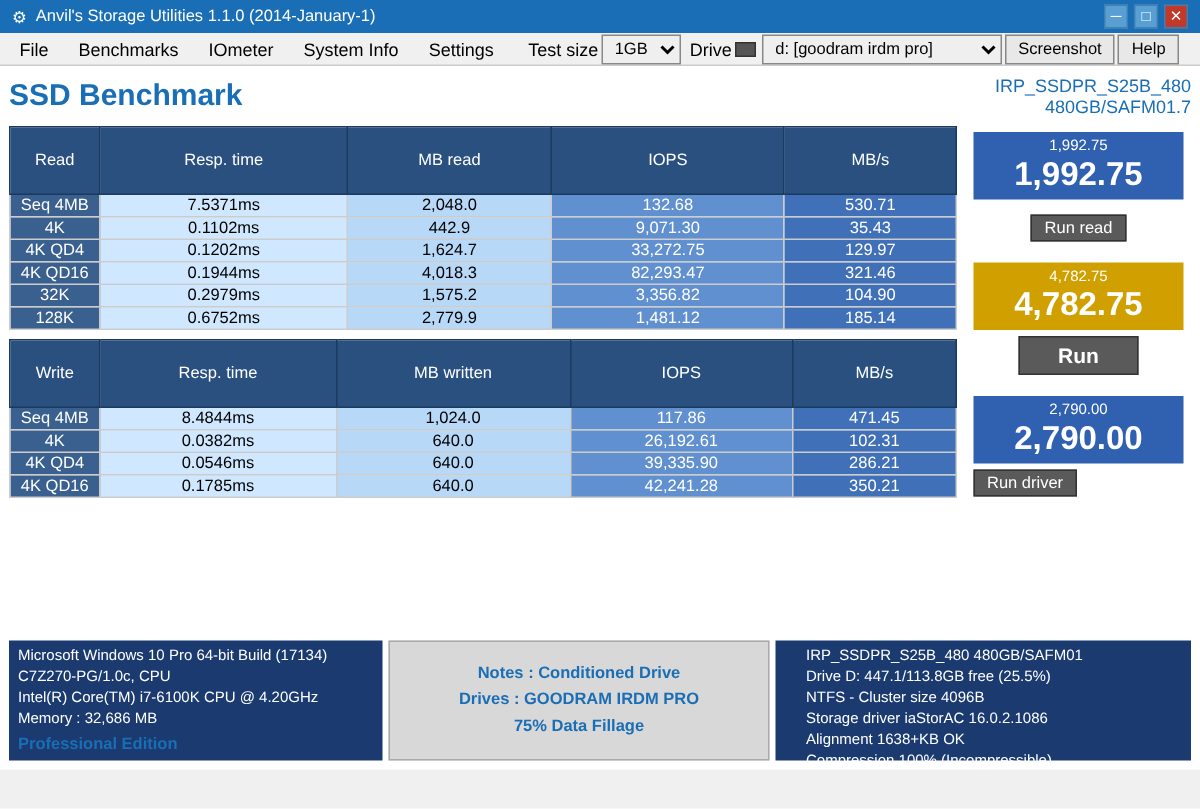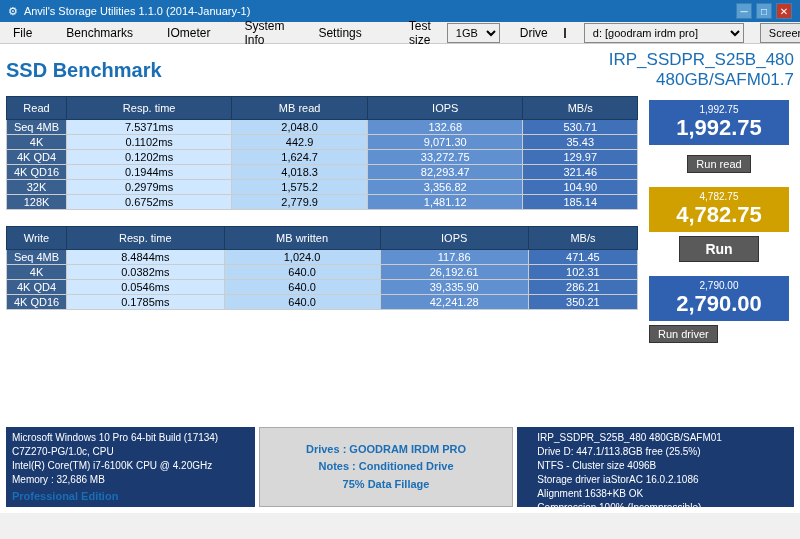--- a/index.html
+++ b/index.html
@@ -33,21 +33,21 @@
       cursor: pointer;
     }
     .title-bar-btn.close { background: #c0392b; }
     .menu-bar {
       background: #f0f0f0;
       border-bottom: 1px solid #ccc;
       height: 22px;
       display: flex;
       align-items: center;
       padding: 0 4px;
-      gap: 16px;
+      gap: 2px;
     }
     .menu-item {
       padding: 2px 8px;
       font-size: 12px;
       cursor: pointer;
       border: 1px solid transparent;
     }
     .toolbar-label { font-size: 12px; }
     .toolbar-select {
       height: 20px;
@@ -84,40 +84,40 @@
       align-items: center;
       margin-bottom: 2px;
     }
     .ssd-title {
       font-size: 20px;
       font-weight: bold;
       color: #1a6eb5;
     }
     .device-info {
       color: #1a6eb5;
-      font-size: 17px;
+      font-size: 12px;
       text-align: right;
     }
     .bench-area {
       display: flex;
       gap: 6px;
       flex: 1;
     }
     .bench-left { flex: 1; display: flex; flex-direction: column; gap: 4px; }
     .bench-right { width: 150px; display: flex; flex-direction: column; gap: 6px; align-items: center; }
     table {
       width: 100%;
       border-collapse: collapse;
       font-size: 11px;
     }
     th {
       background: #2a5080;
       color: white;
       text-align: center;
-      padding: 5px 4px;
+      padding: 16px 4px;
       border: 1px solid #1a3a60;
       font-weight: normal;
     }
     th.row-header { background: #2a5080; width: 60px; }
     td {
       text-align: center;
       padding: 1px 4px;
       border: 1px solid #ccc;
     }
     .row-label {
@@ -228,21 +228,21 @@
     <div class="title-bar-btn close">✕</div>
   </div>
 </div>
 
 <div class="menu-bar">
   <span class="menu-item">File</span>
   <span class="menu-item">Benchmarks</span>
   <span class="menu-item">IOmeter</span>
   <span class="menu-item">System Info</span>
   <span class="menu-item">Settings</span>
-  <span class="toolbar-label" style="margin-left:22px;text-align:center;">Test size</span>
+  <span class="toolbar-label" style="margin-left:12px;">Test size</span>
   <select class="toolbar-select">
     <option>1GB</option>
   </select>
   <span class="toolbar-label" style="margin-left:4px;">Drive</span>
   <span style="display:inline-block;width:14px;height:10px;background:#555;border:1px solid #333;margin-right:2px;vertical-align:middle;"></span>
   <select class="drive-select">
     <option>d: [goodram irdm pro]</option>
   </select>
   <button class="toolbar-btn">Screenshot</button>
   <button class="toolbar-btn">Help</button>
@@ -310,21 +310,21 @@
             <tr>
       <td class="row-label">128K</td>
       <td class="col-resp">0.6752ms</td>
       <td class="col-mb">2,779.9</td>
       <td class="col-iops">1,481.12</td>
       <td class="col-mbs">185.14</td>
     </tr>
           </tbody>
       </table>
 
-      <table style="margin-top:12px;">
+      <table style="margin-top:2px;">
         <thead>
           <tr>
             <th class="row-header">Write</th>
             <th>Resp. time</th>
             <th>MB written</th>
             <th>IOPS</th>
             <th>MB/s</th>
           </tr>
         </thead>
         <tbody id="write-tbody">
@@ -391,22 +391,22 @@
   <div class="bottom-section">
     <div class="sys-info">
       <div>Microsoft Windows 10 Pro 64-bit Build (17134)</div>
       <div>C7Z270-PG/1.0c, CPU</div>
       <div>Intel(R) Core(TM) i7-6100K CPU @ 4.20GHz</div>
       <div>Memory : 32,686 MB</div>
       <div class="pro-edition">Professional Edition</div>
     </div>
     <div class="drives-info">
       <div>
+        <div>Notes : Conditioned Drive</div>
         <div>Drives : GOODRAM IRDM PRO</div>
-        <div>Notes : Conditioned Drive</div>
         <div>75% Data Fillage</div>
       </div>
     </div>
     <div class="drive-detail">
       <div>IRP_SSDPR_S25B_480 480GB/SAFM01</div>
       <div>Drive D: 447.1/113.8GB free (25.5%)</div>
       <div>NTFS - Cluster size 4096B</div>
       <div>Storage driver  iaStorAC 16.0.2.1086</div>
       <div>Alignment 1638+KB OK</div>
       <div>Compression 100% (Incompressible)</div>

